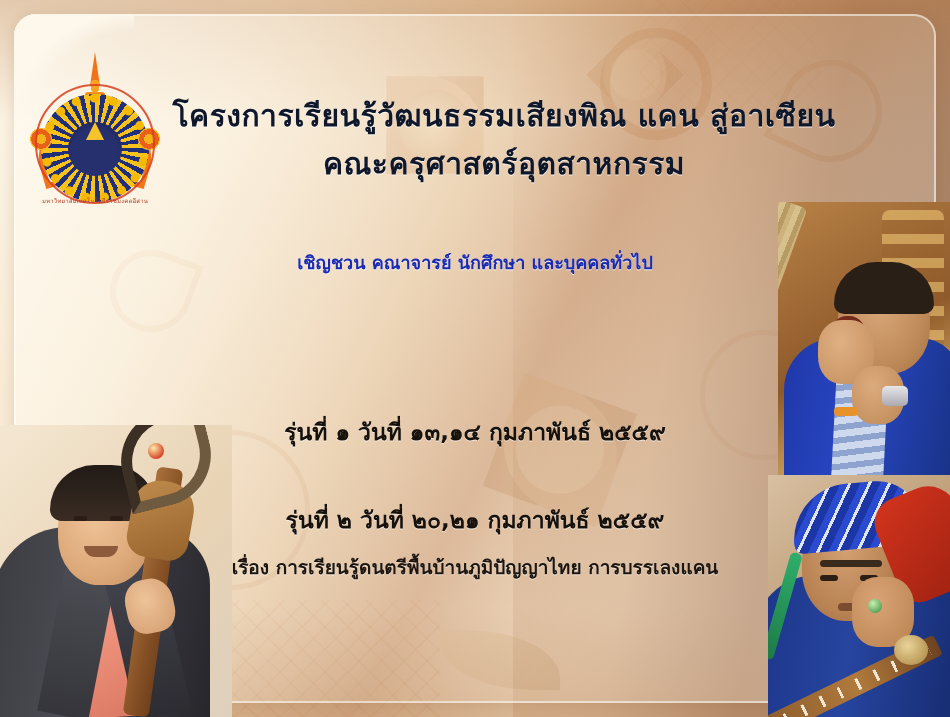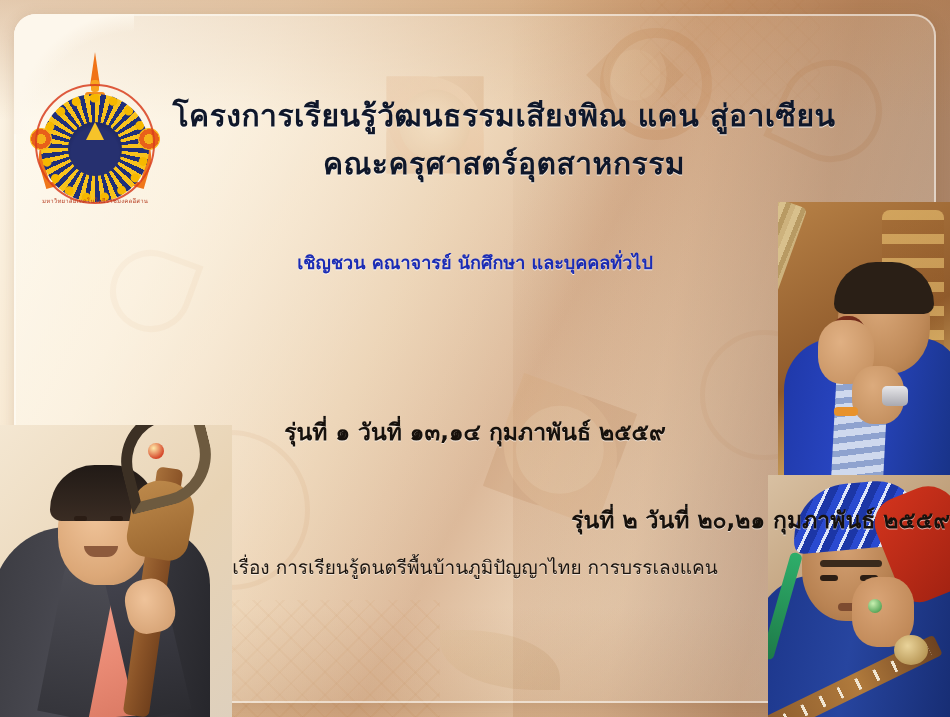--- a/index.html
+++ b/index.html
@@ -308,21 +308,21 @@
 
   .batch{
     font-size:23px;font-weight:bold;color:#17110c;
     text-shadow:0 1px 0 rgba(255,255,255,.6);
   }
   .topic{
     font-size:19px;color:#1d1610;
     text-shadow:0 1px 0 rgba(255,255,255,.55);
   }
   .b1{top:390px;margin-top:24px;} .t1line{top:440px;}
-  .b2{top:502px;text-align:right;} .t2line{top:552px;}
+  .b2{top:502px;} .t2line{top:552px;font-weight:bold;}
 
   .venue{
     top:626px;font-size:27px;font-weight:bold;color:#17309c;
     text-shadow:0 1px 0 rgba(255,255,255,.72);
   }
 </style>
 </head>
 <body>
 
 <div id="poster">

